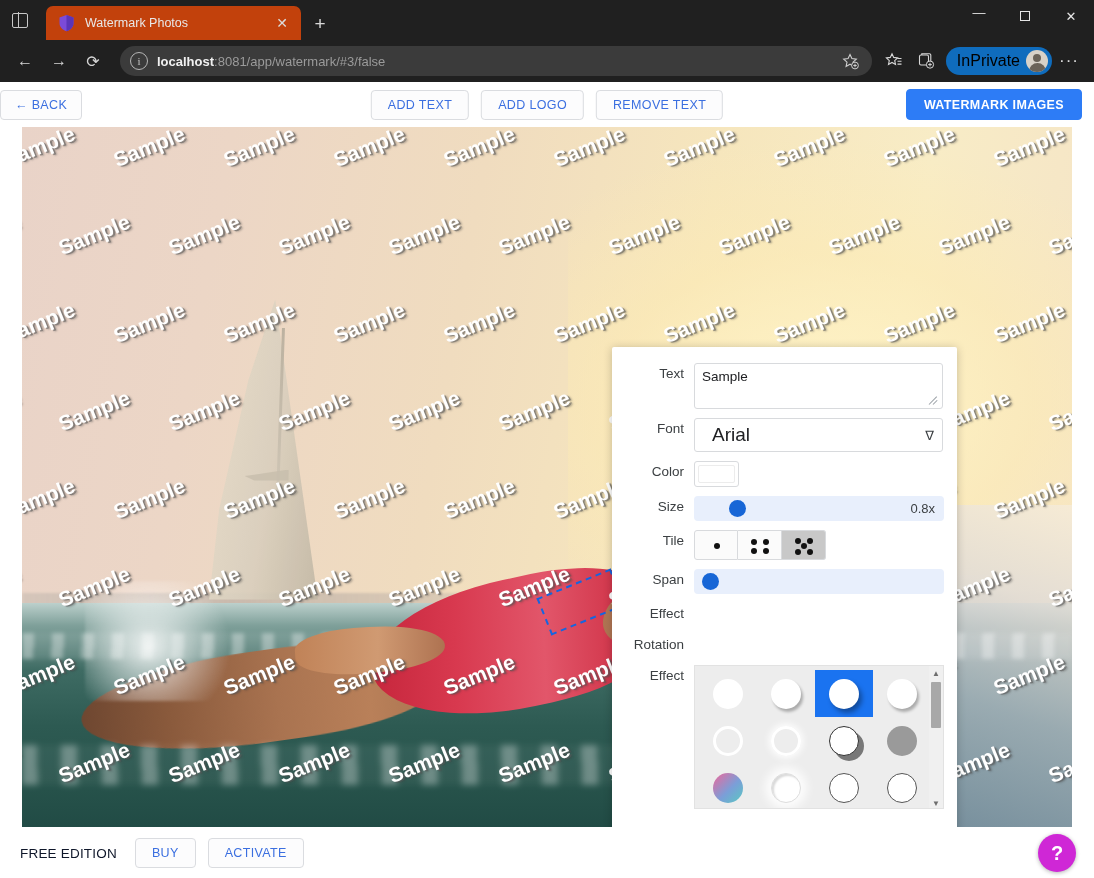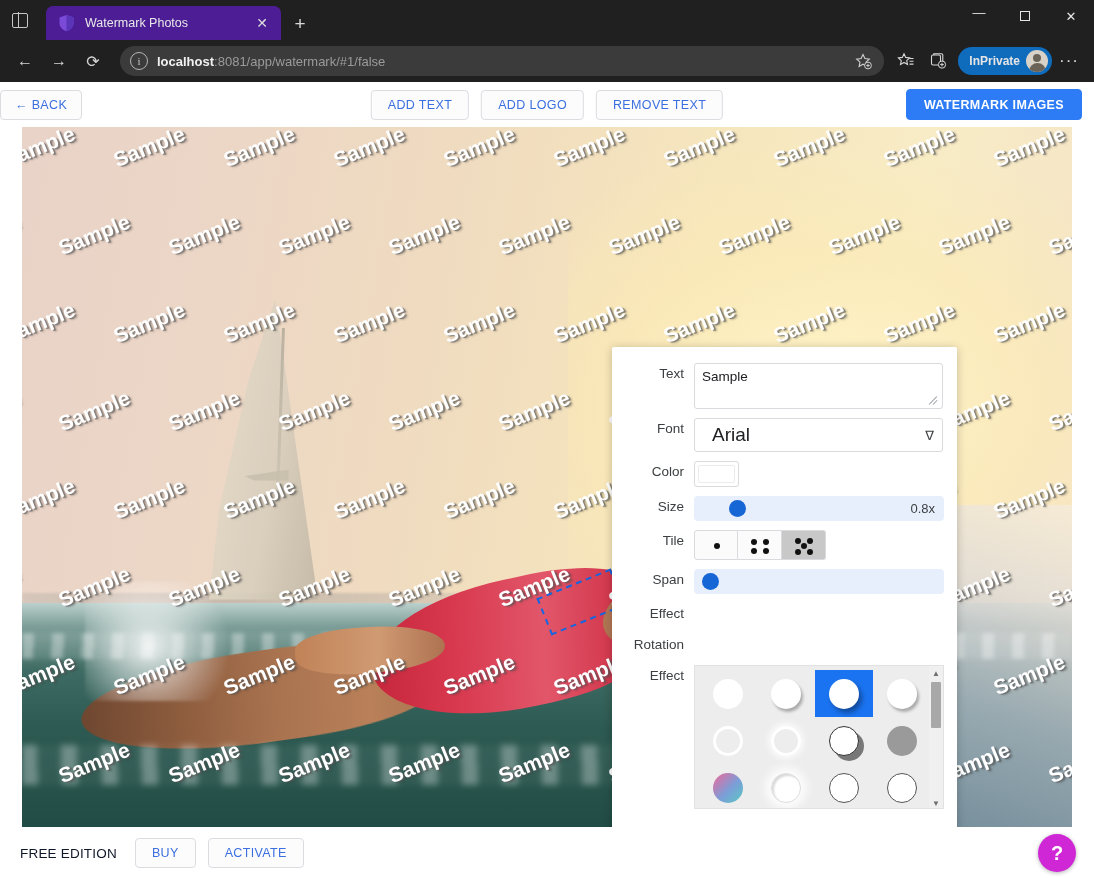--- a/index.html
+++ b/index.html
@@ -33,22 +33,22 @@
     border-radius: 2px;
     position: relative;
   }
   .tablist-glyph::after {
     content: ""; position: absolute;
     left: 4.5px; top: -1.6px; bottom: -1.6px;
     width: 1.6px; background: #c8c8c8;
   }
 
   .tab {
-    width: 235px; height: 34px;
-    background: #4c1d95;
+    width: 255px; height: 34px;
+    background: #c2410c;
     border-radius: 7px 7px 0 0;
     display: flex; align-items: center;
     padding: 0 8px 0 12px;
     margin-left: 6px;
     position: relative;
   }
   .tab-fav {
     width: 17px; height: 18px; flex: 0 0 auto;
     margin-right: 10px;
     position: relative;
@@ -125,21 +125,21 @@
     display: flex; align-items: center; justify-content: center;
     color: #d8d8d8;
   }
   .inprivate-pill {
     height: 28px; border-radius: 14px;
     background: #0f6cbd;
     display: flex; align-items: center;
     padding: 0 4px 0 11px;
     margin-left: 4px; flex: 0 0 auto;
   }
-  .inprivate-label { color: #e5e5e5; font-size: 12px; margin-right: 6px; font-weight: bold; }
+  .inprivate-label { color: #000000; font-size: 16px; margin-right: 6px; }
   .inprivate-avatar {
     width: 22px; height: 22px; border-radius: 50%;
     background: #d8d2c8; position: relative; overflow: hidden;
   }
   .inprivate-avatar::before {
     content:""; position:absolute; left:7px; top:3.5px;
     width:8px; height:8px; border-radius:50%; background:#6b6358;
   }
   .inprivate-avatar::after {
     content:""; position:absolute; left:2.5px; top:13px;
@@ -524,21 +524,21 @@
   </div>
 
   <div class="chrome-nav">
     <div class="nav-btn">←</div>
     <div class="nav-btn">→</div>
     <div class="nav-btn">⟳</div>
 
     <div class="omnibox">
       <div class="omni-info">i</div>
       <div class="omni-url">
-        <b>localhost</b><span>:8081/app/watermark/#1/false</span>
+        <b>localhost</b><span>:8081/app/watermark/#3/false</span>
       </div>
       <div class="omni-fav">
         <svg width="17" height="17" viewBox="0 0 17 17">
           <path d="M8 1.5 L9.9 5.6 L14.3 6.1 L11 9.1 L11.9 13.4 L8 11.2 L4.1 13.4 L5 9.1 L1.7 6.1 L6.1 5.6 Z" fill="none" stroke="#cfcfcf" stroke-width="1.1"></path>
           <circle cx="13" cy="12.5" r="3.4" fill="#3b3b3b" stroke="#cfcfcf" stroke-width="1"></circle>
           <path d="M13 10.8 v3.4 M11.3 12.5 h3.4" stroke="#cfcfcf" stroke-width="1"></path>
         </svg>
       </div>
     </div>
 

